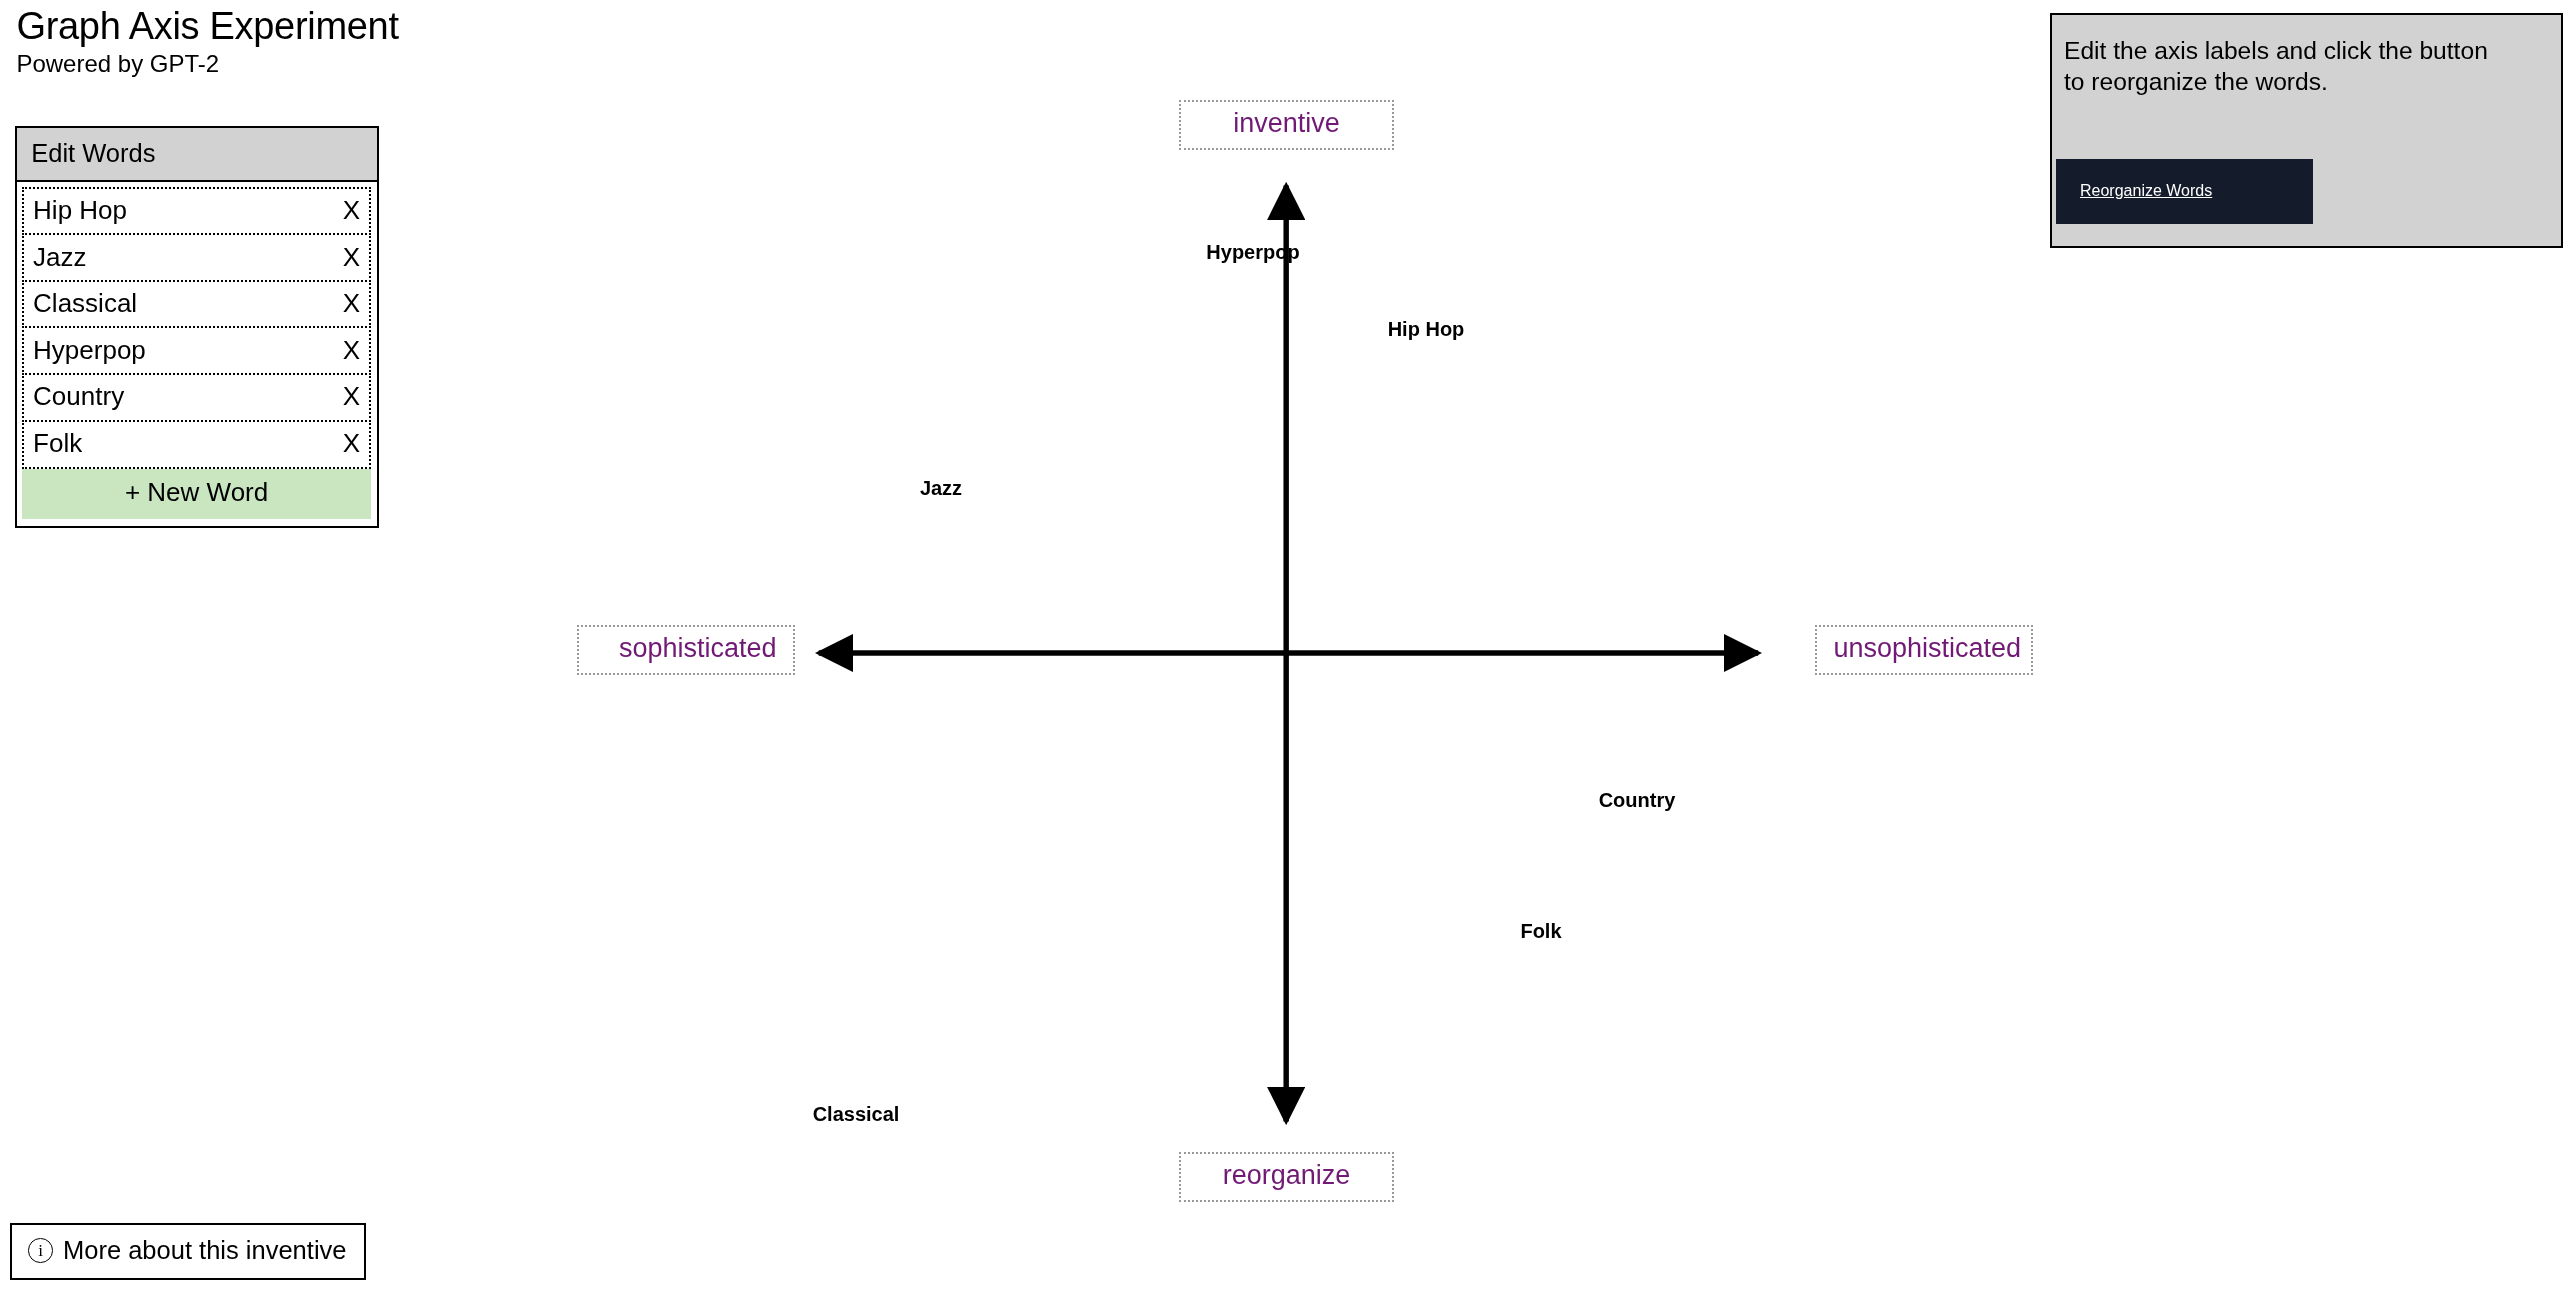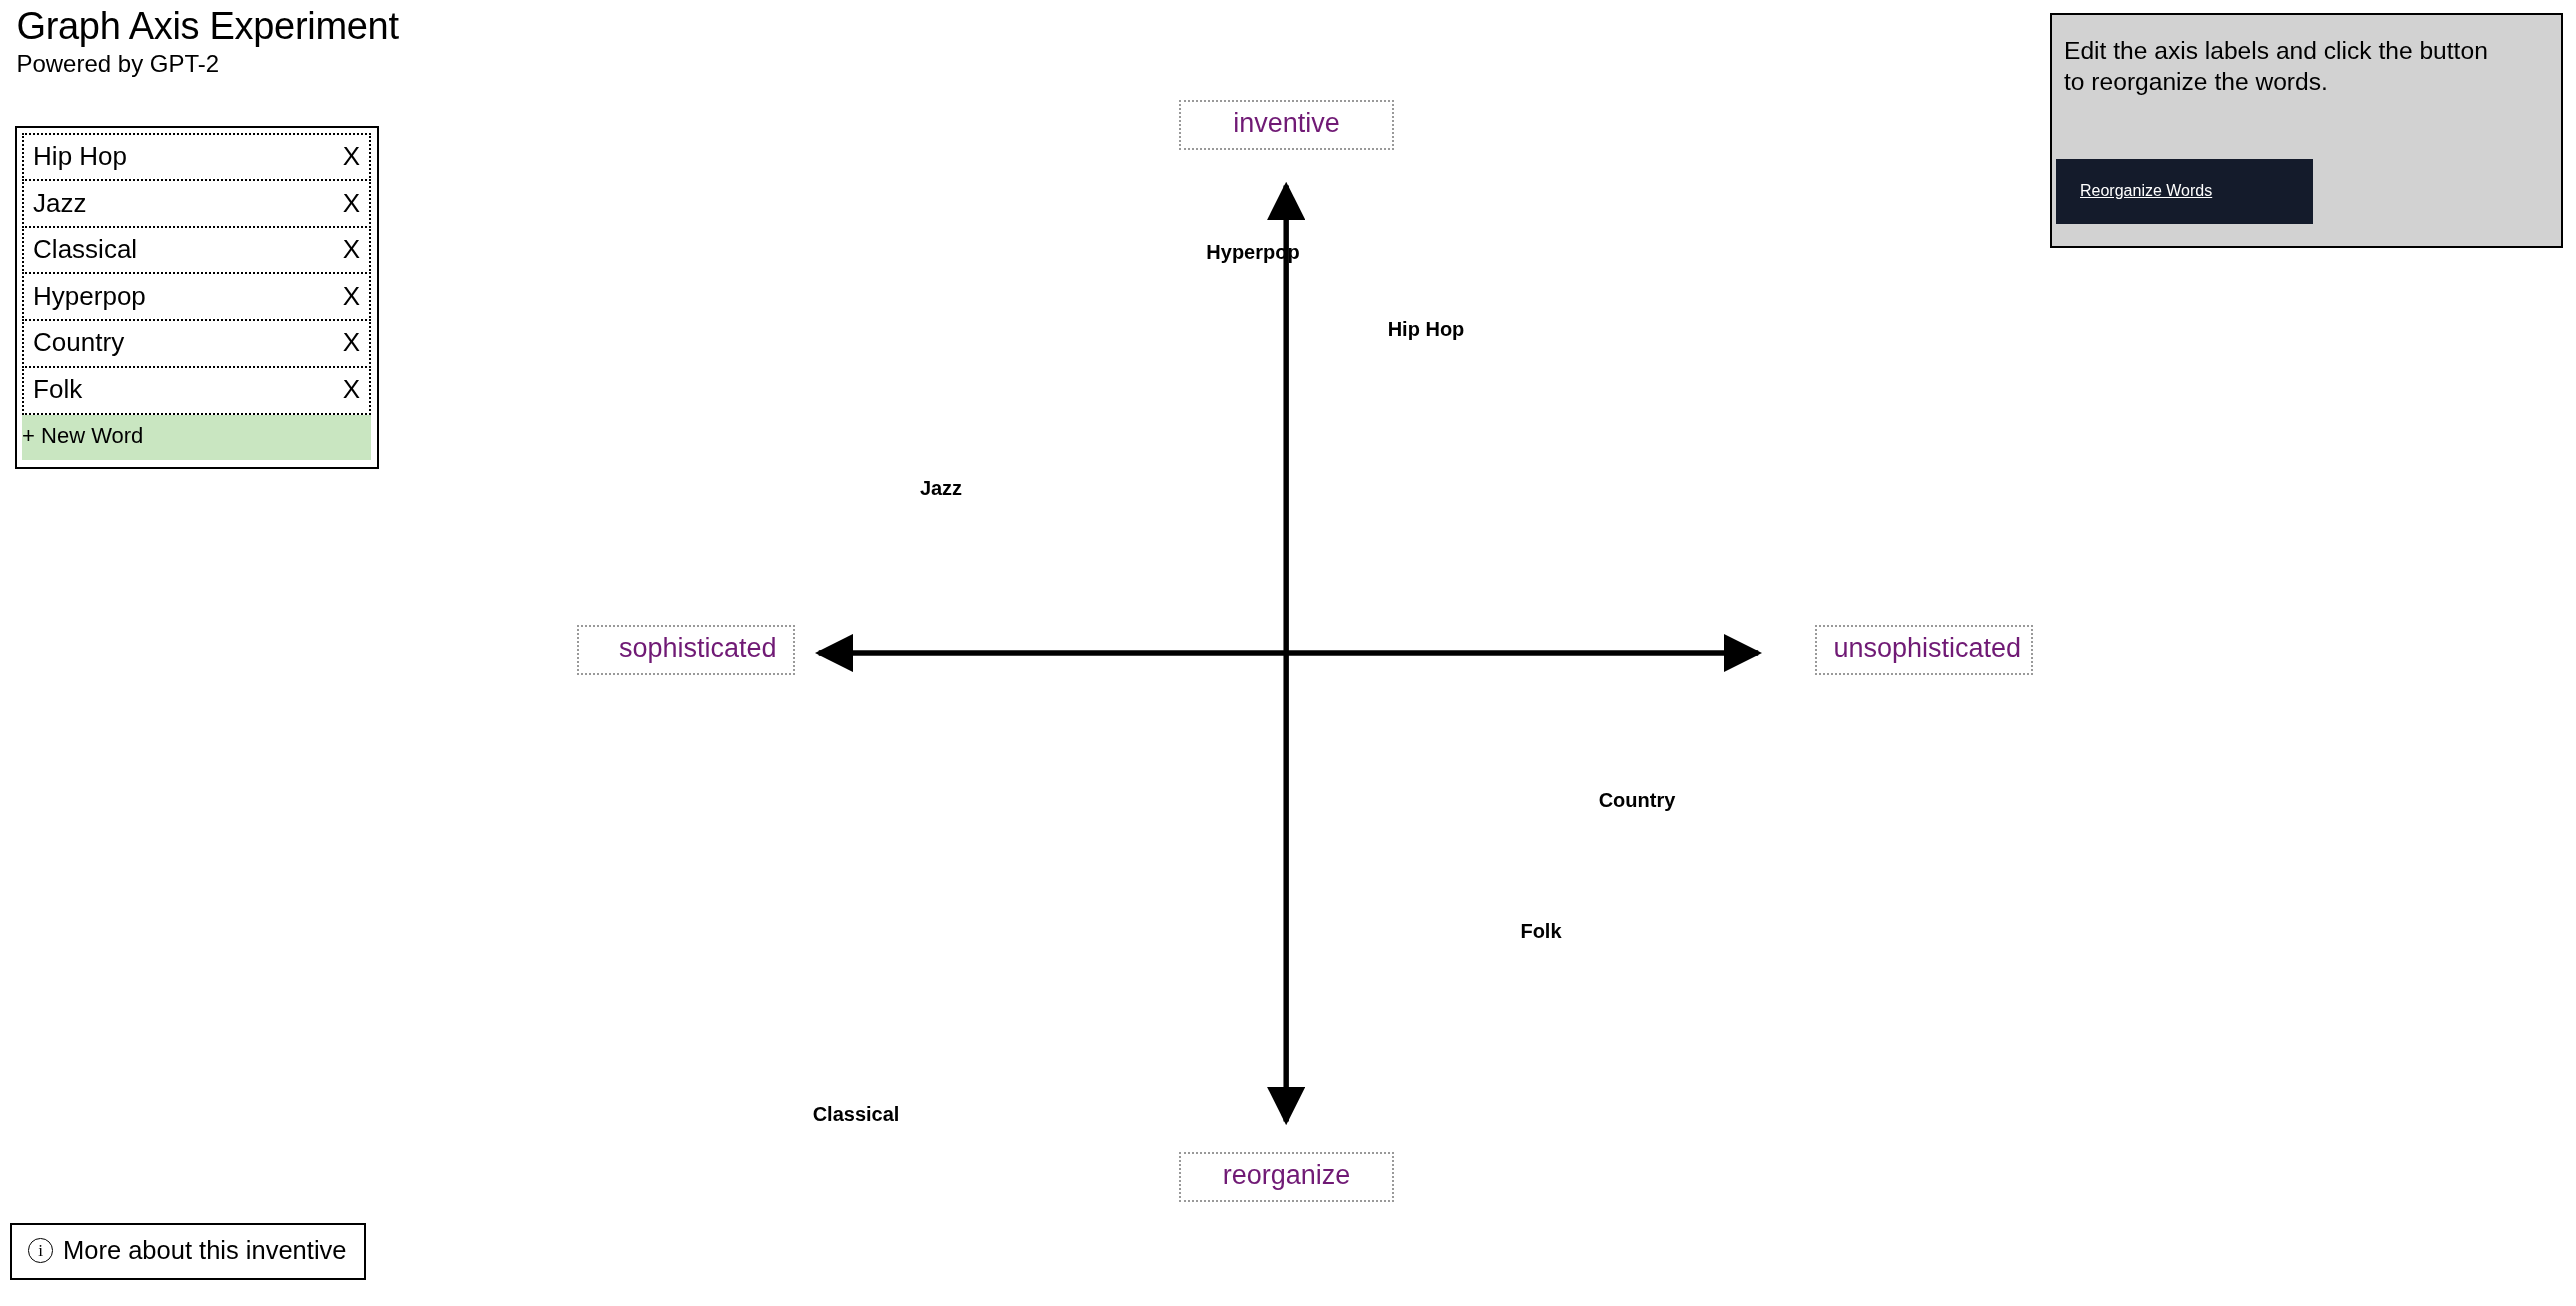--- a/index.html
+++ b/index.html
@@ -50,22 +50,22 @@
   .word-text {
     font-size: 26px; color: #000; line-height: 1.25;
     flex: 1 1 auto; outline: none;
   }
   .word-delete {
     font-size: 26px; color: #000; line-height: 1.25;
     padding-left: 11px; cursor: pointer; user-select: none;
   }
   #new-word-button {
     background: #c9e6c1;
-    text-align: left;
-    font-size: 22px; color: #000;
+    text-align: center;
+    font-size: 26px; color: #000;
     padding: 8.2px 0 11px 0;
     margin: 2.7px 5.5px 7.3px 5.5px;
     cursor: pointer; user-select: none;
   }
 
   
   #instructions-panel {
     position: absolute; left: 2050px; top: 12.7px;
     width: 513px; height: 235px;
     background: #d2d2d2;
@@ -141,20 +141,21 @@
 <body>
 
 <div id="root">
 
   <div id="header">
     <h1 id="app-title">Graph Axis Experiment</h1>
     <p id="app-subtitle">Powered by GPT-2</p>
   </div>
 
   <div id="words-panel">
+    <div id="words-panel-header">Edit Words</div>
     <div id="words-list">
         <div class="word-row">
           <span class="word-text">Hip Hop</span>
           <span class="word-delete">X</span>
         </div>
         <div class="word-row">
           <span class="word-text">Jazz</span>
           <span class="word-delete">X</span>
         </div>
         <div class="word-row">

